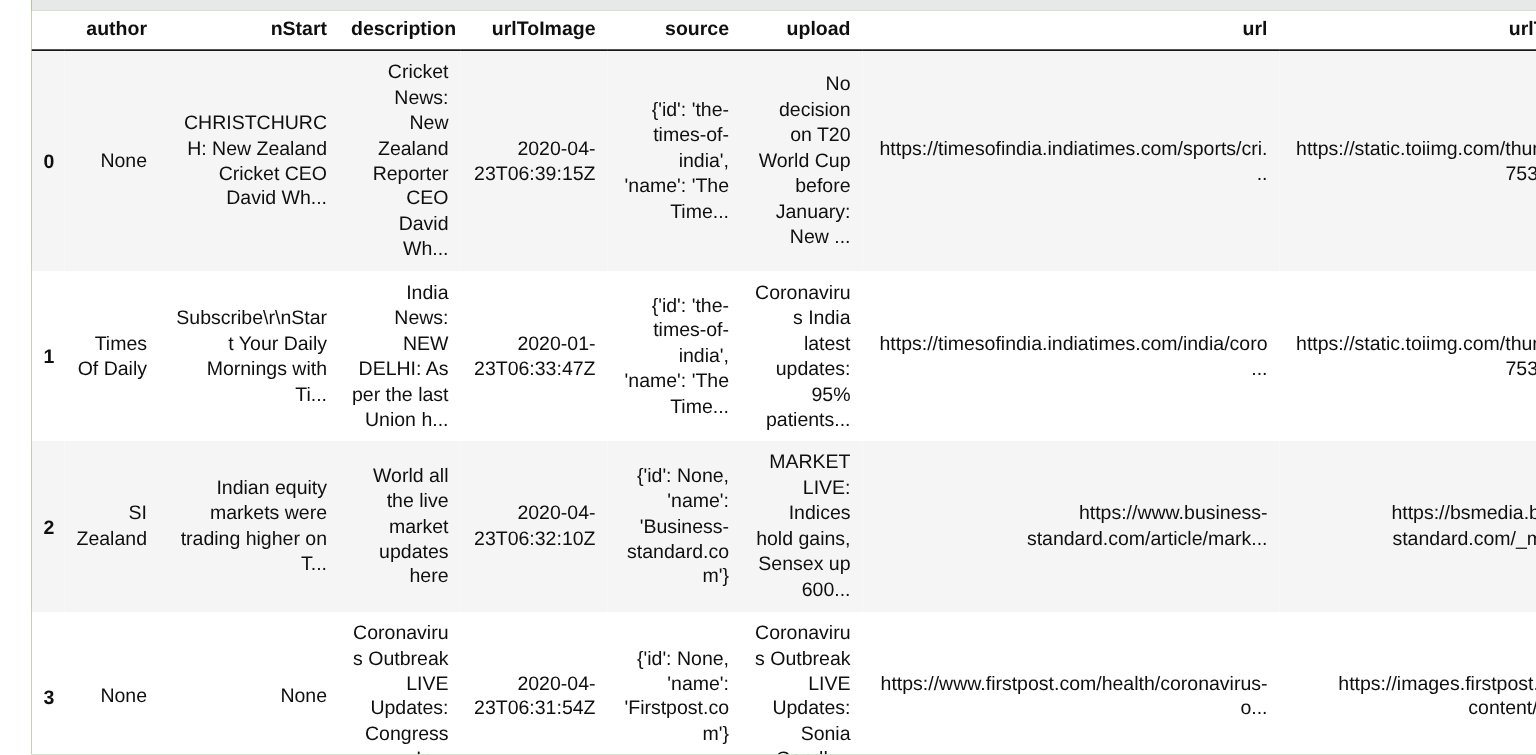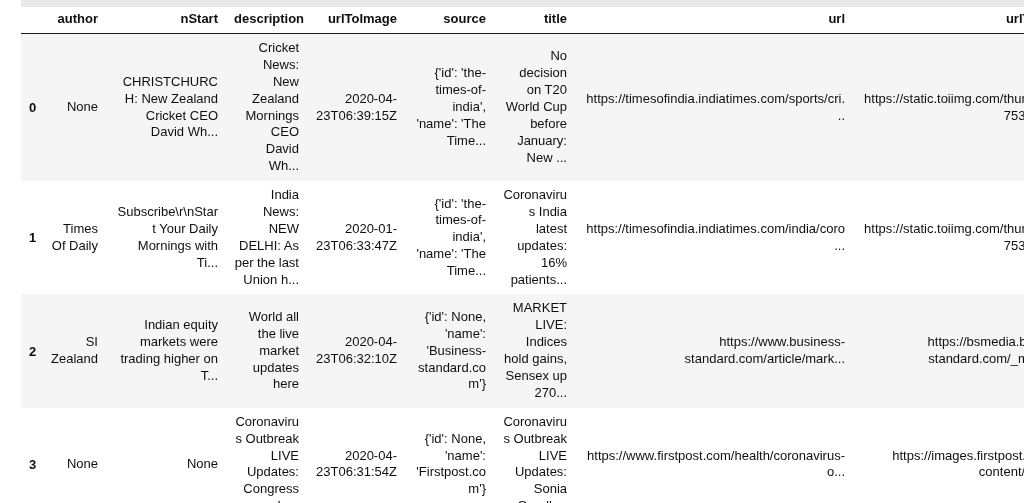--- a/index.html
+++ b/index.html
@@ -115,56 +115,56 @@
         <col class="c-urlToImage">
       </colgroup>
       <thead>
         <tr>
           <th class="blank"></th>
           <th>author</th>
           <th>nStart</th>
           <th>description</th>
           <th>urlToImage</th>
           <th>source</th>
-          <th>title</th>
+          <th>upload</th>
           <th>url</th>
           <th>urlToImage</th>
         </tr>
       </thead>
       <tbody>
         <tr class="odd-row">
           <th class="row-index">0</th>
           <td>None</td>
           <td>CHRISTCHURCH: New Zealand Cricket CEO David Wh...</td>
-          <td>Cricket News: New Zealand Mornings CEO David Wh...</td>
+          <td>Cricket News: New Zealand Reporter CEO David Wh...</td>
           <td>2020-04-23T06:39:15Z</td>
           <td>{'id': 'the-times-of-india', 'name': 'The Time...</td>
           <td>No decision on T20 World Cup before January: New ...</td>
           <td>https://timesofindia.indiatimes.com/sports/cri...</td>
           <td>https://static.toiimg.com/thumb/msid-75311740,...</td>
         </tr>
         <tr class="even-row">
           <th class="row-index">1</th>
           <td>Times Of Daily</td>
           <td>Subscribe\r\nStart Your Daily Mornings with Ti...</td>
           <td>India News: NEW DELHI: As per the last Union h...</td>
           <td>2020-01-23T06:33:47Z</td>
           <td>{'id': 'the-times-of-india', 'name': 'The Time...</td>
-          <td>Coronavirus India latest updates: 16% patients...</td>
+          <td>Coronavirus India latest updates: 95% patients...</td>
           <td>https://timesofindia.indiatimes.com/india/coro...</td>
           <td>https://static.toiimg.com/thumb/msid-75311387,...</td>
         </tr>
         <tr class="odd-row">
           <th class="row-index">2</th>
           <td>SI Zealand</td>
           <td>Indian equity markets were trading higher on T...</td>
           <td>World all the live market updates here</td>
           <td>2020-04-23T06:32:10Z</td>
           <td>{'id': None, 'name': 'Business-standard.com'}</td>
-          <td>MARKET LIVE: Indices hold gains, Sensex up 270...</td>
+          <td>MARKET LIVE: Indices hold gains, Sensex up 600...</td>
           <td>https://www.business-standard.com/article/mark...</td>
           <td>https://bsmedia.business-standard.com/_media/b...</td>
         </tr>
         <tr class="even-row">
           <th class="row-index">3</th>
           <td>None</td>
           <td>None</td>
           <td>Coronavirus Outbreak LIVE Updates: Congress In...</td>
           <td>2020-04-23T06:31:54Z</td>
           <td>{'id': None, 'name': 'Firstpost.com'}</td>

